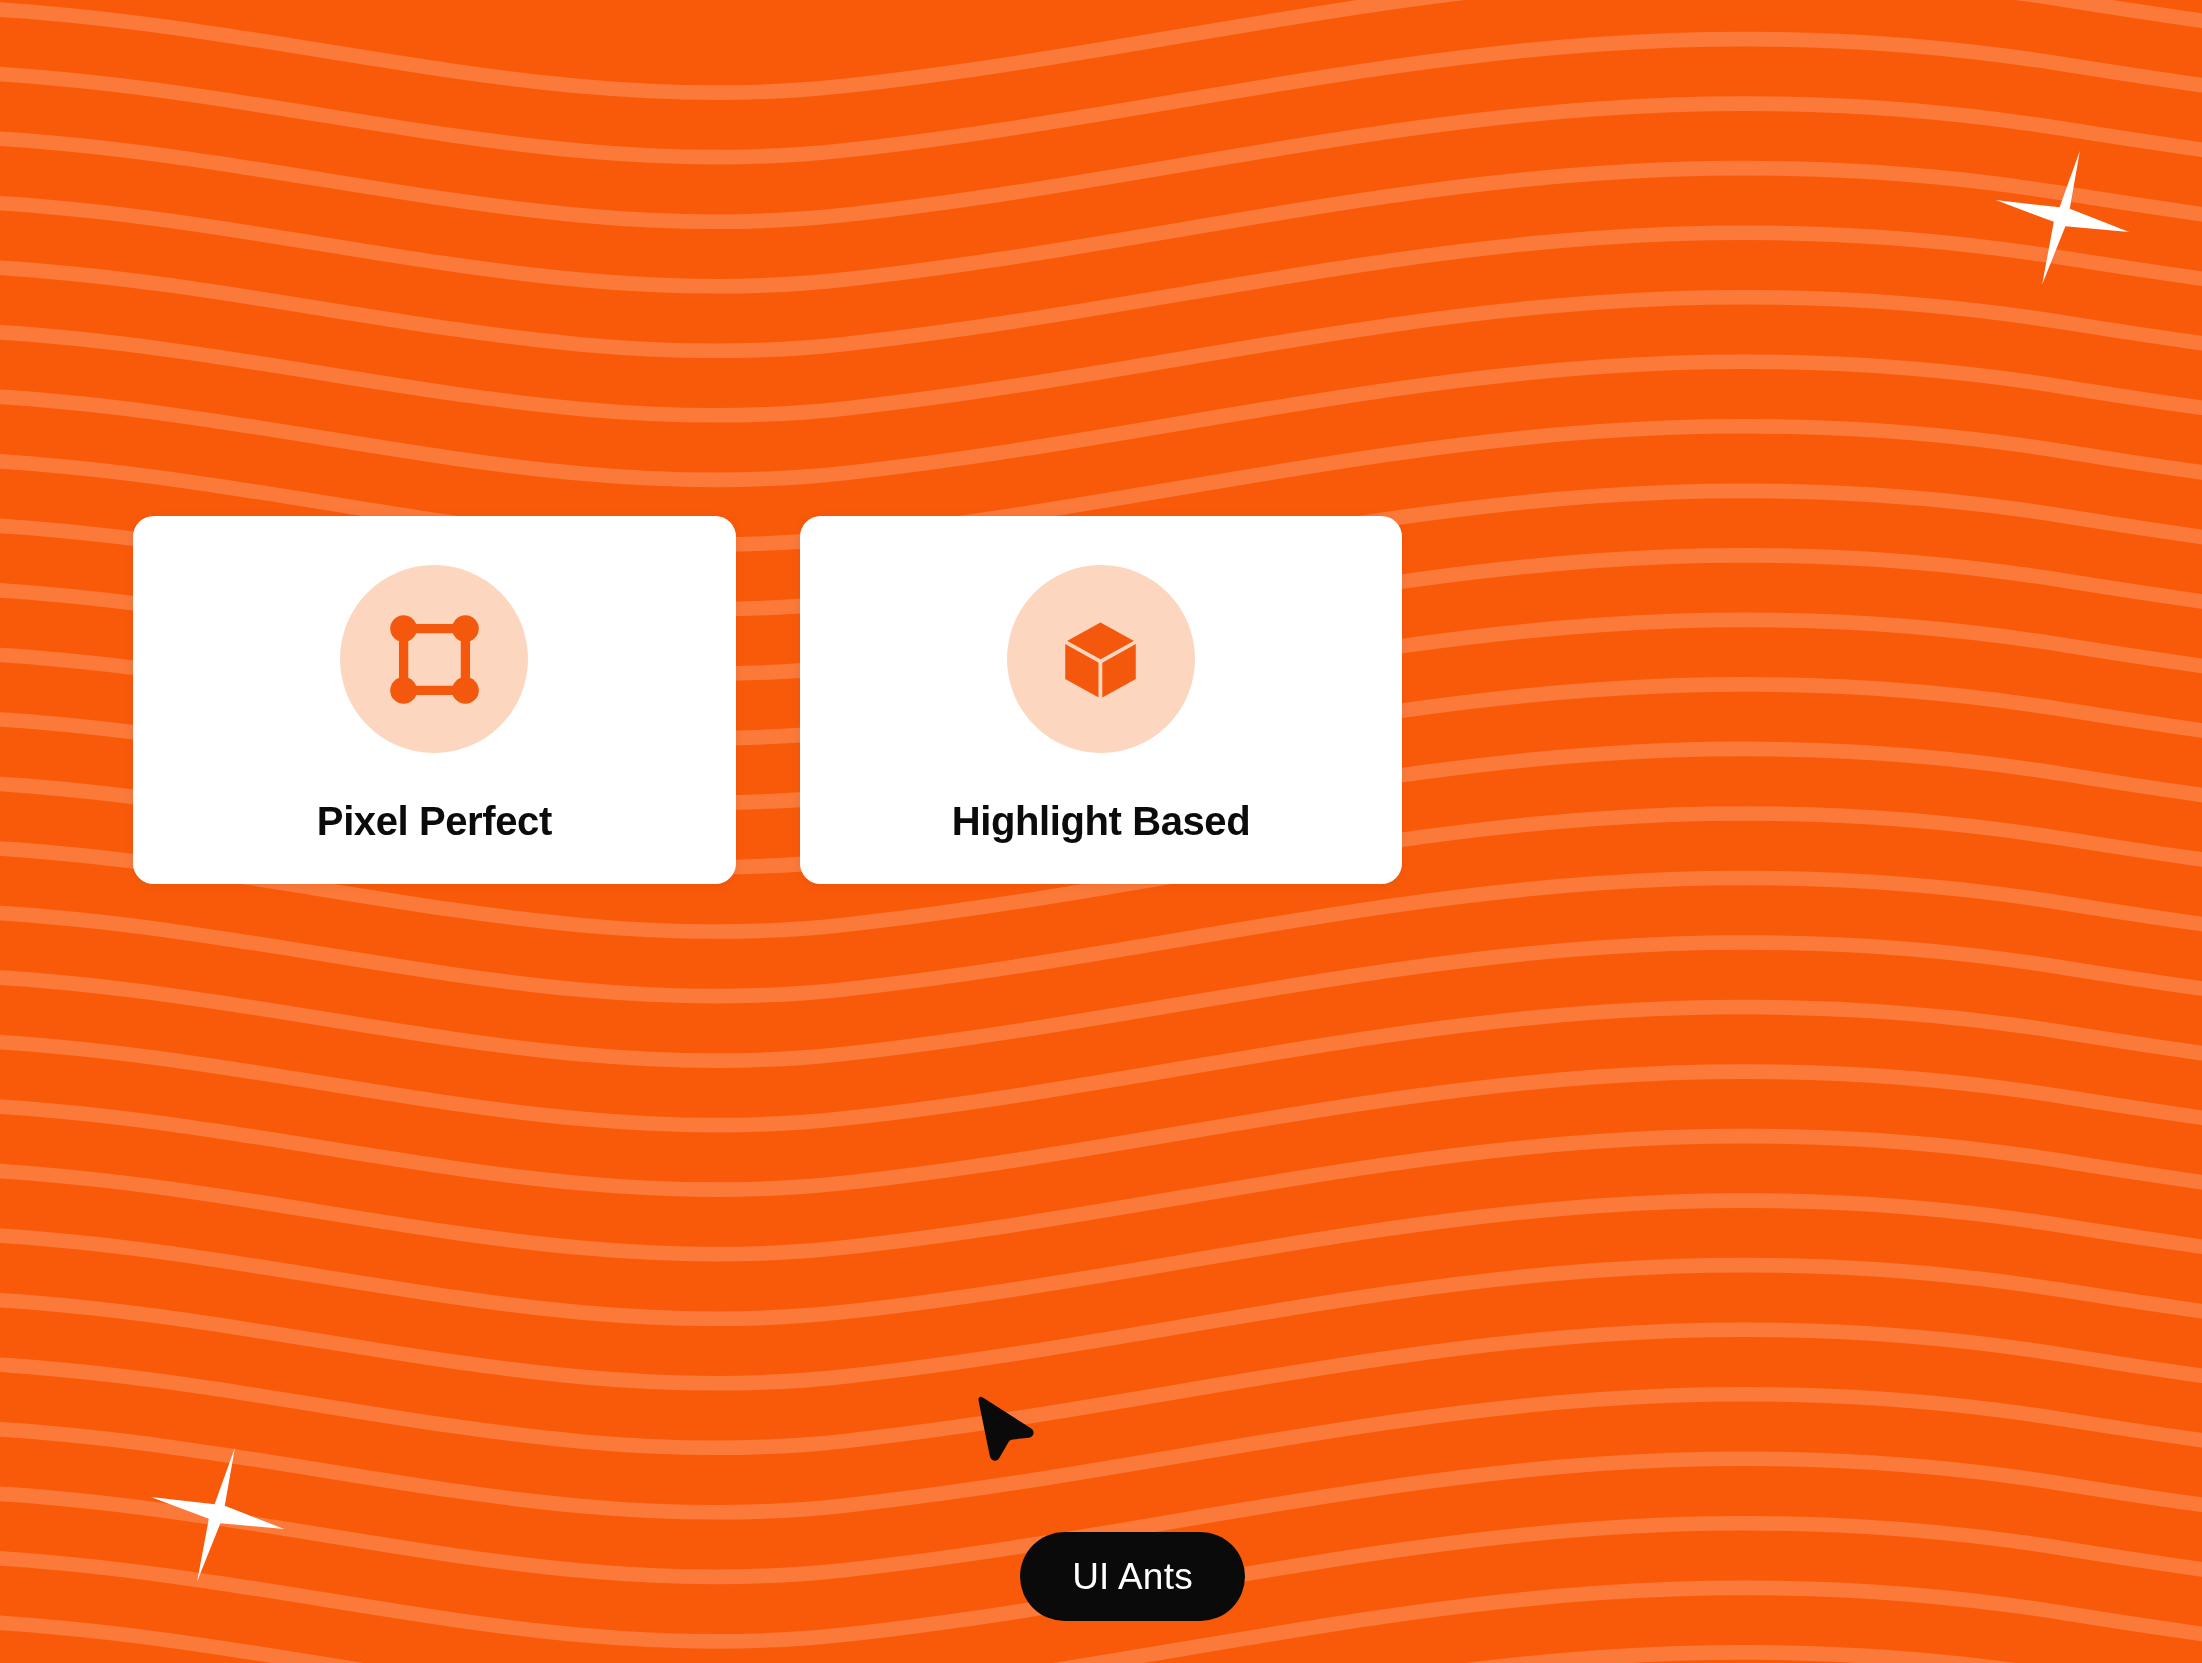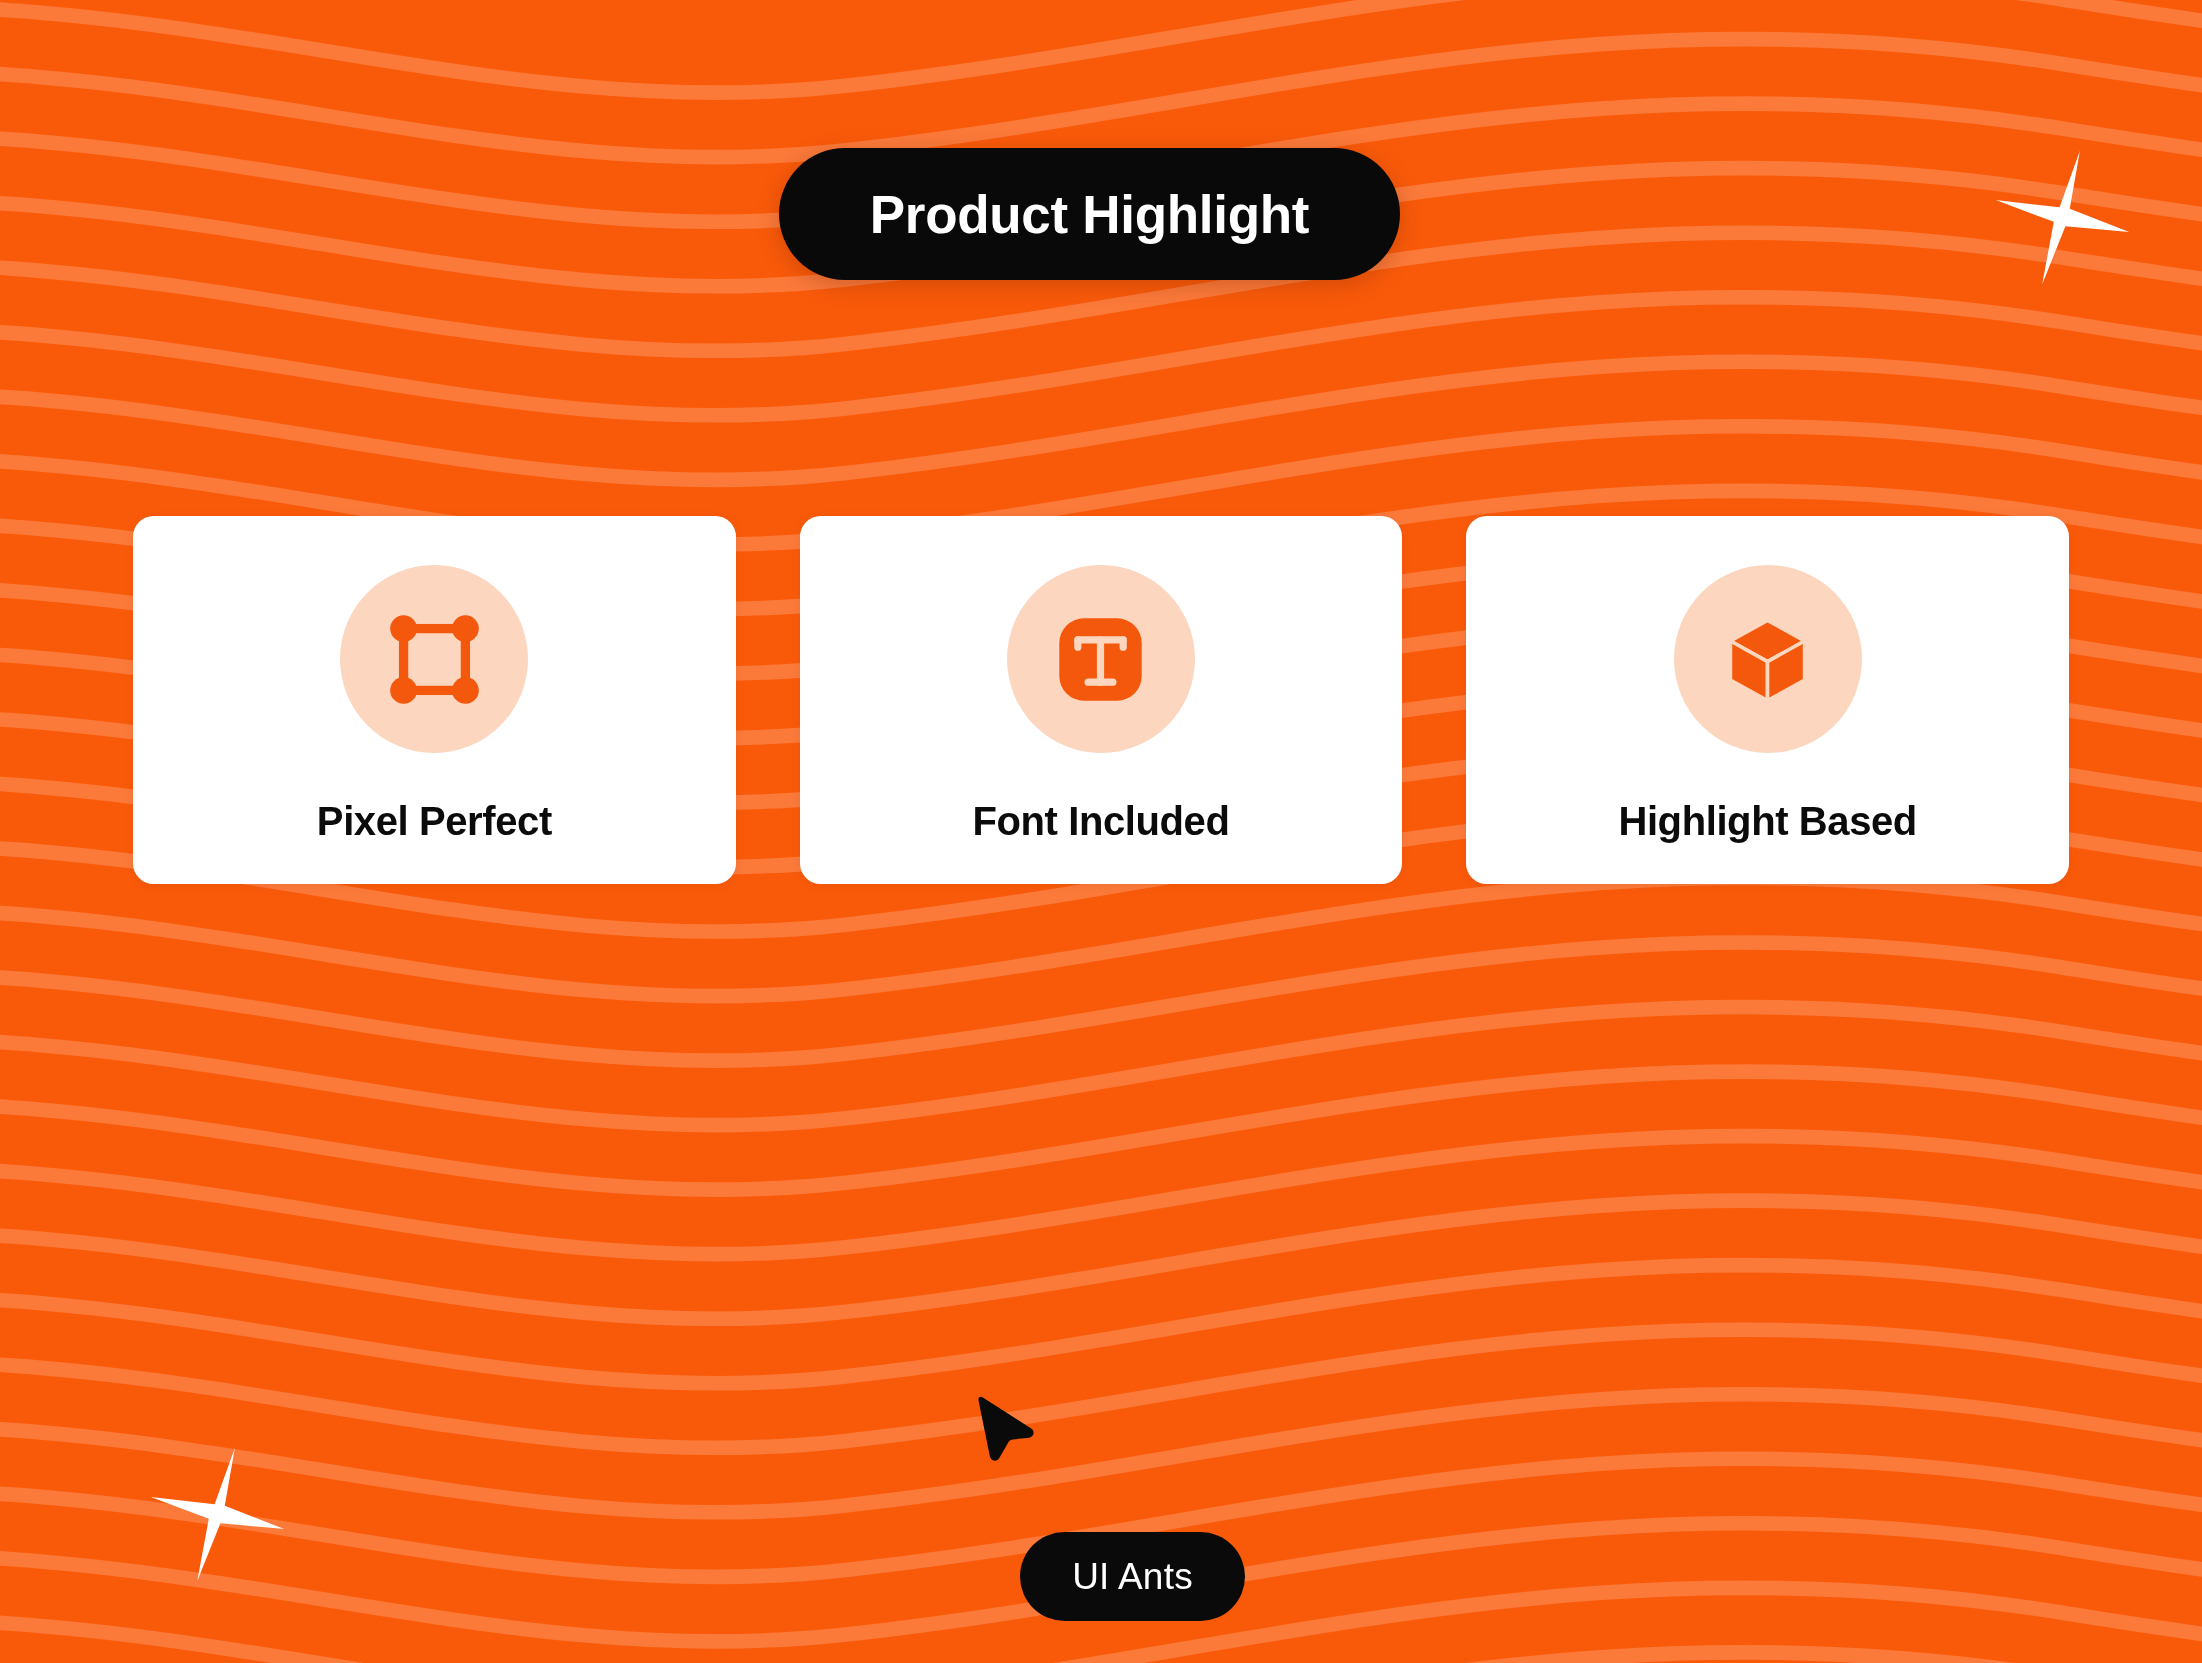--- a/index.html
+++ b/index.html
@@ -231,23 +231,20 @@
         </g>
       <g transform="translate(0,1905)">
           <use href="#waveset"></use>
         </g>
       <g transform="translate(0,1980)">
           <use href="#waveset"></use>
         </g>
     </g>
   </svg>
 
-  <div class="title-pill">
-    <span class="title-pill-text">Product Highlight</span>
-  </div>
 
   <svg class="sparkle sparkle-tr" viewBox="0 0 100 100" aria-hidden="true">
     <path d="M62 4 L55 44 L96 60 L52 56 L36 96 L44 53 L4 38 L48 43 Z" fill="#FFFFFF"></path>
   </svg>
 
   <svg class="sparkle sparkle-bl" viewBox="0 0 100 100" aria-hidden="true">
     <path d="M62 4 L55 44 L96 60 L52 56 L36 96 L44 53 L4 38 L48 43 Z" fill="#FFFFFF"></path>
   </svg>
 
   <div id="cards">
@@ -259,35 +256,20 @@
           <circle cx="20" cy="20" r="13" fill="#F4580C"></circle>
           <circle cx="80" cy="20" r="13" fill="#F4580C"></circle>
           <circle cx="20" cy="80" r="13" fill="#F4580C"></circle>
           <circle cx="80" cy="80" r="13" fill="#F4580C"></circle>
         </svg>
       </div>
       <div class="card-label">Pixel Perfect</div>
     </div>
 
 
-    <div class="card">
-      <div class="icon-circle">
-        <svg width="103" height="103" viewBox="0 0 100 100" aria-hidden="true">
-          <rect x="10" y="10" width="80" height="80" rx="24" fill="#F4580C"></rect>
-          <g stroke="#FCD6BE" stroke-width="7" stroke-linecap="round" fill="none">
-            <path d="M28 31 L72 31"></path>
-            <path d="M28 31 L28 38"></path>
-            <path d="M72 31 L72 38"></path>
-            <path d="M50 31 L50 72"></path>
-            <path d="M38 72 L62 72"></path>
-          </g>
-        </svg>
-      </div>
-      <div class="card-label">Font Included</div>
-    </div>
 
     <div class="card">
       <div class="icon-circle">
         <svg width="103" height="103" viewBox="0 0 100 100" aria-hidden="true">
           <g fill="#F4580C" stroke="#FCD6BE" stroke-width="3.5" stroke-linejoin="round">
             <path d="M50 12 L86 32 L50 52 L14 32 Z"></path>
             <path d="M14 32 L50 52 L50 90 L14 70 Z"></path>
             <path d="M86 32 L86 70 L50 90 L50 52 Z"></path>
           </g>
         </svg>

